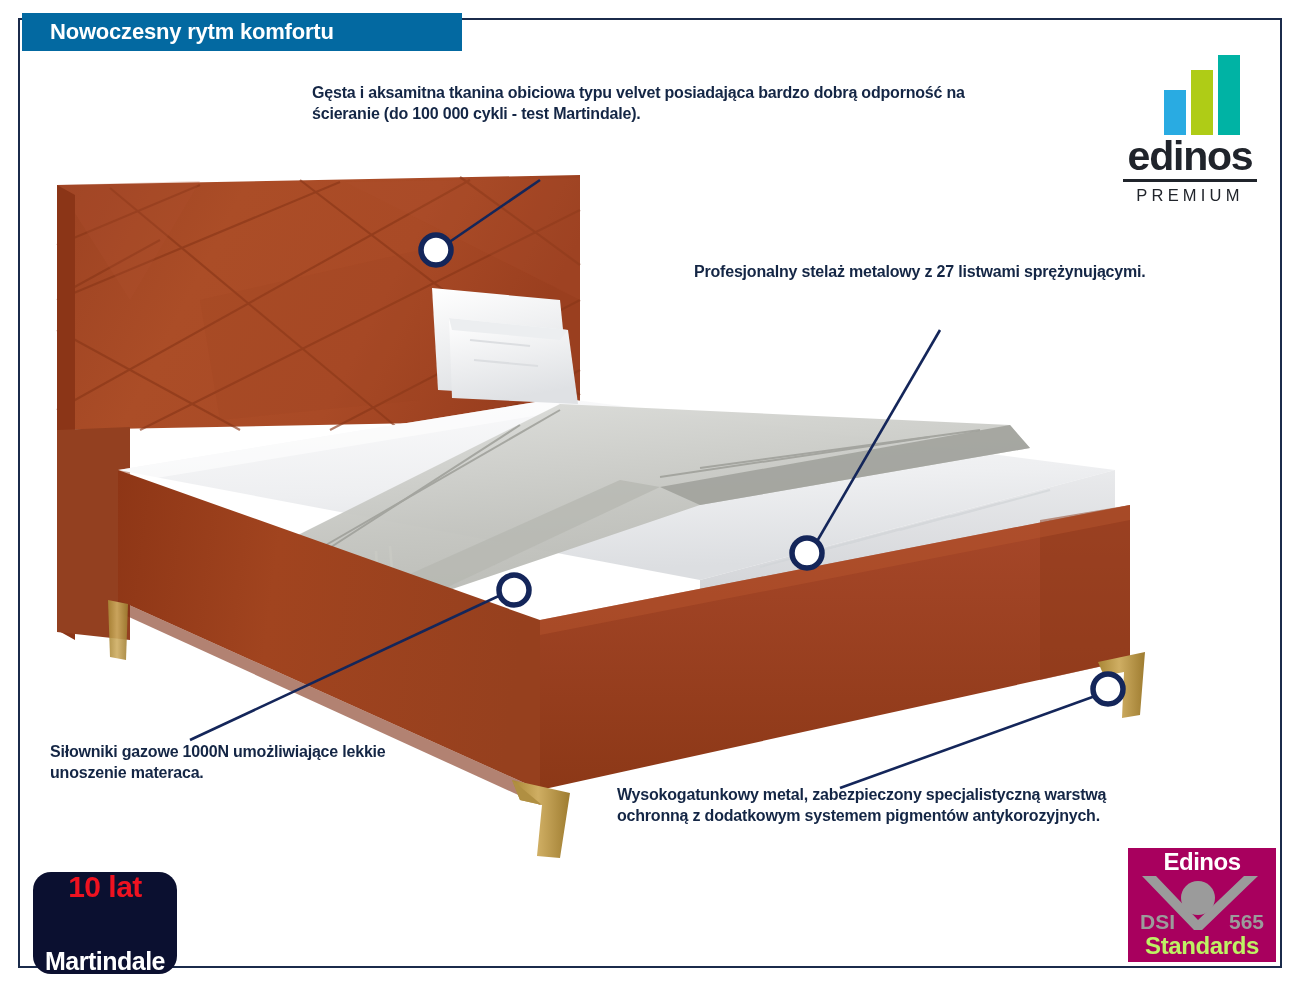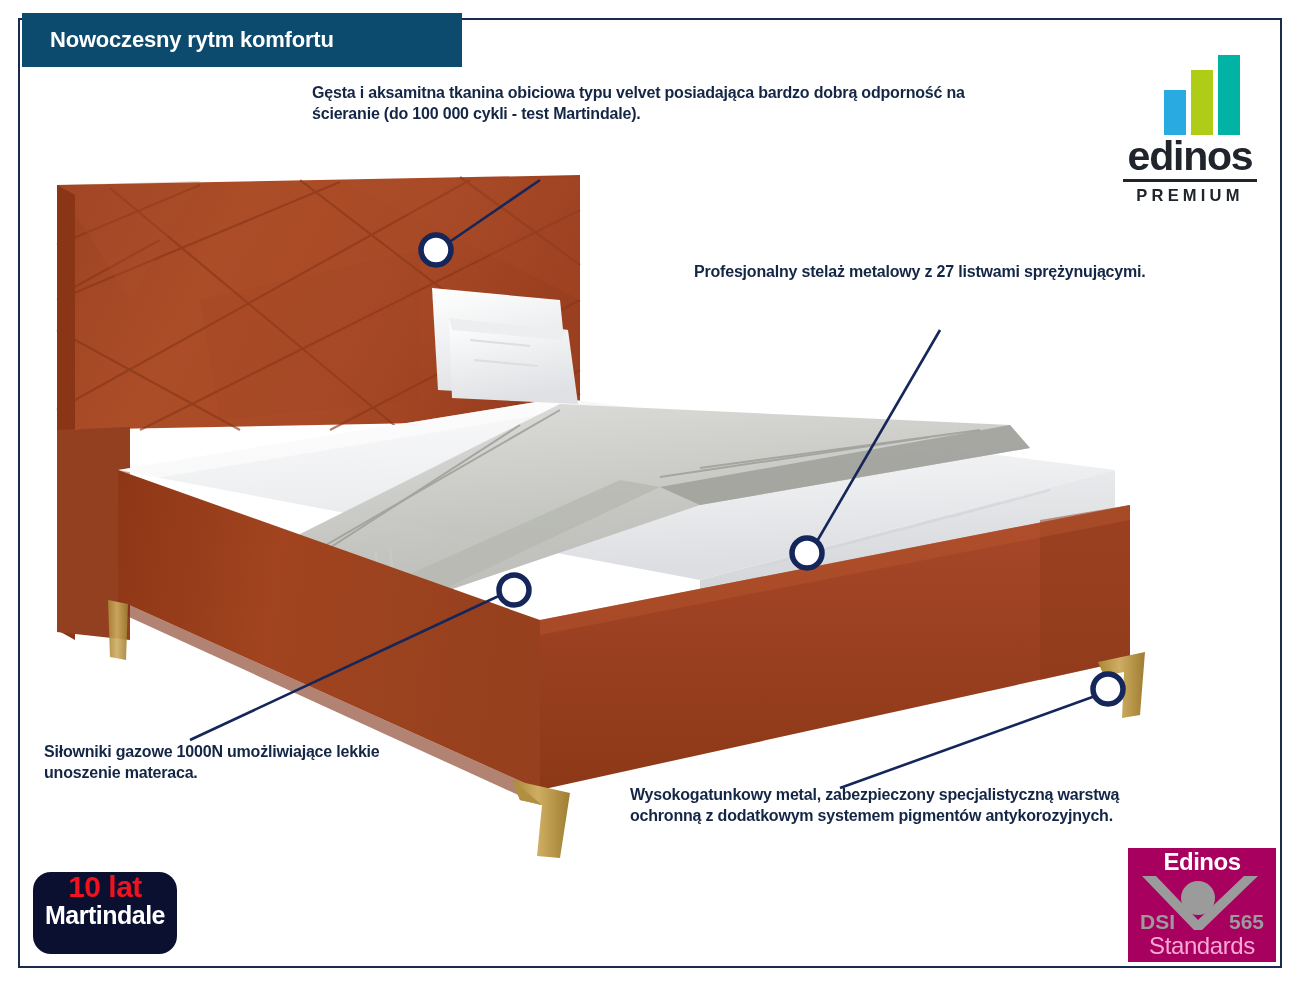--- a/index.html
+++ b/index.html
@@ -27,22 +27,22 @@
     border: 2px solid #1b2b4b;
     box-sizing: border-box;
     background: transparent;
   }
   
   #title-banner {
     position: absolute;
     left: 22px;
     top: 13px;
     width: 440px;
-    height: 54px;
-    background: #0c4a6e;
+    height: 38px;
+    background: #0369a1;
     display: flex;
     align-items: center;
     z-index: 8;
   }
   #title-banner .title-text {
     color: #ffffff;
     font-size: 22px;
     font-weight: bold;
     letter-spacing: -0.2px;
     padding-left: 28px;
@@ -55,22 +55,22 @@
     color: #142645;
     font-weight: bold;
     font-size: 16px;
     line-height: 1.30;
     letter-spacing: -0.2px;
     z-index: 7;
     white-space: pre-line;
   }
   #anno-fabric { left: 312px; top: 83px;  width: 700px; }
   #anno-frame  { left: 694px; top: 262px; width: 470px; }
-  #anno-gas    { left: 44px;  top: 742px; width: 400px; }
-  #anno-metal  { left: 630px; top: 785px; width: 490px; }
+  #anno-gas    { left: 50px;  top: 742px; width: 400px; }
+  #anno-metal  { left: 617px; top: 785px; width: 490px; }
 
   
   #leaders { position: absolute; left:0; top:0; width: 1300px; height: 1000px; z-index: 6; }
 
   
   #logo-edinos {
     position: absolute;
     left: 1110px;
     top: 55px;
     width: 160px;
@@ -98,39 +98,39 @@
   }
   #logo-edinos .rule {
     width: 134px;
     height: 3px;
     background: #20242b;
     margin: 3px auto 4px auto;
   }
   #logo-edinos .premium {
     text-align: center;
     font-size: 16.5px;
-    font-weight: bold;
+    font-weight: normal;
     color: #20242b;
     letter-spacing: 4.2px;
   }
 
   
   #badge-warranty {
     position: absolute;
     left: 33px;
     top: 872px;
     width: 144px;
-    height: 82px;
+    height: 102px;
     background: #0b1030;
     border-radius: 18px;
     z-index: 7;
     display: flex;
     flex-direction: column;
     align-items: center;
-    justify-content: flex-start;
+    justify-content: space-between;
   }
   #badge-warranty .years {
     color: #ef1220;
     font-size: 30px;
     font-weight: bold;
     line-height: 1.0;
     letter-spacing: -0.5px;
   }
   #badge-warranty .warranty {
     color: #ffffff;
@@ -175,23 +175,23 @@
     color: #9b9b9b;
     font-size: 21px;
     font-weight: bold;
     letter-spacing: 0px;
   }
   #badge-dsi .dsi-bottom {
     position: absolute;
     left: 0; top: 84px;
     width: 148px;
     text-align: center;
-    color: #f9a8d4;
+    color: #bef264;
     font-size: 24px;
-    font-weight: normal;
+    font-weight: bold;
     letter-spacing: -0.4px;
   }
 
   
   #bed { position: absolute; left: 0; top: 0; width: 1300px; height: 1000px; z-index: 3; }
 </style>
 </head>
 <body>
 
 <div id="stage">

